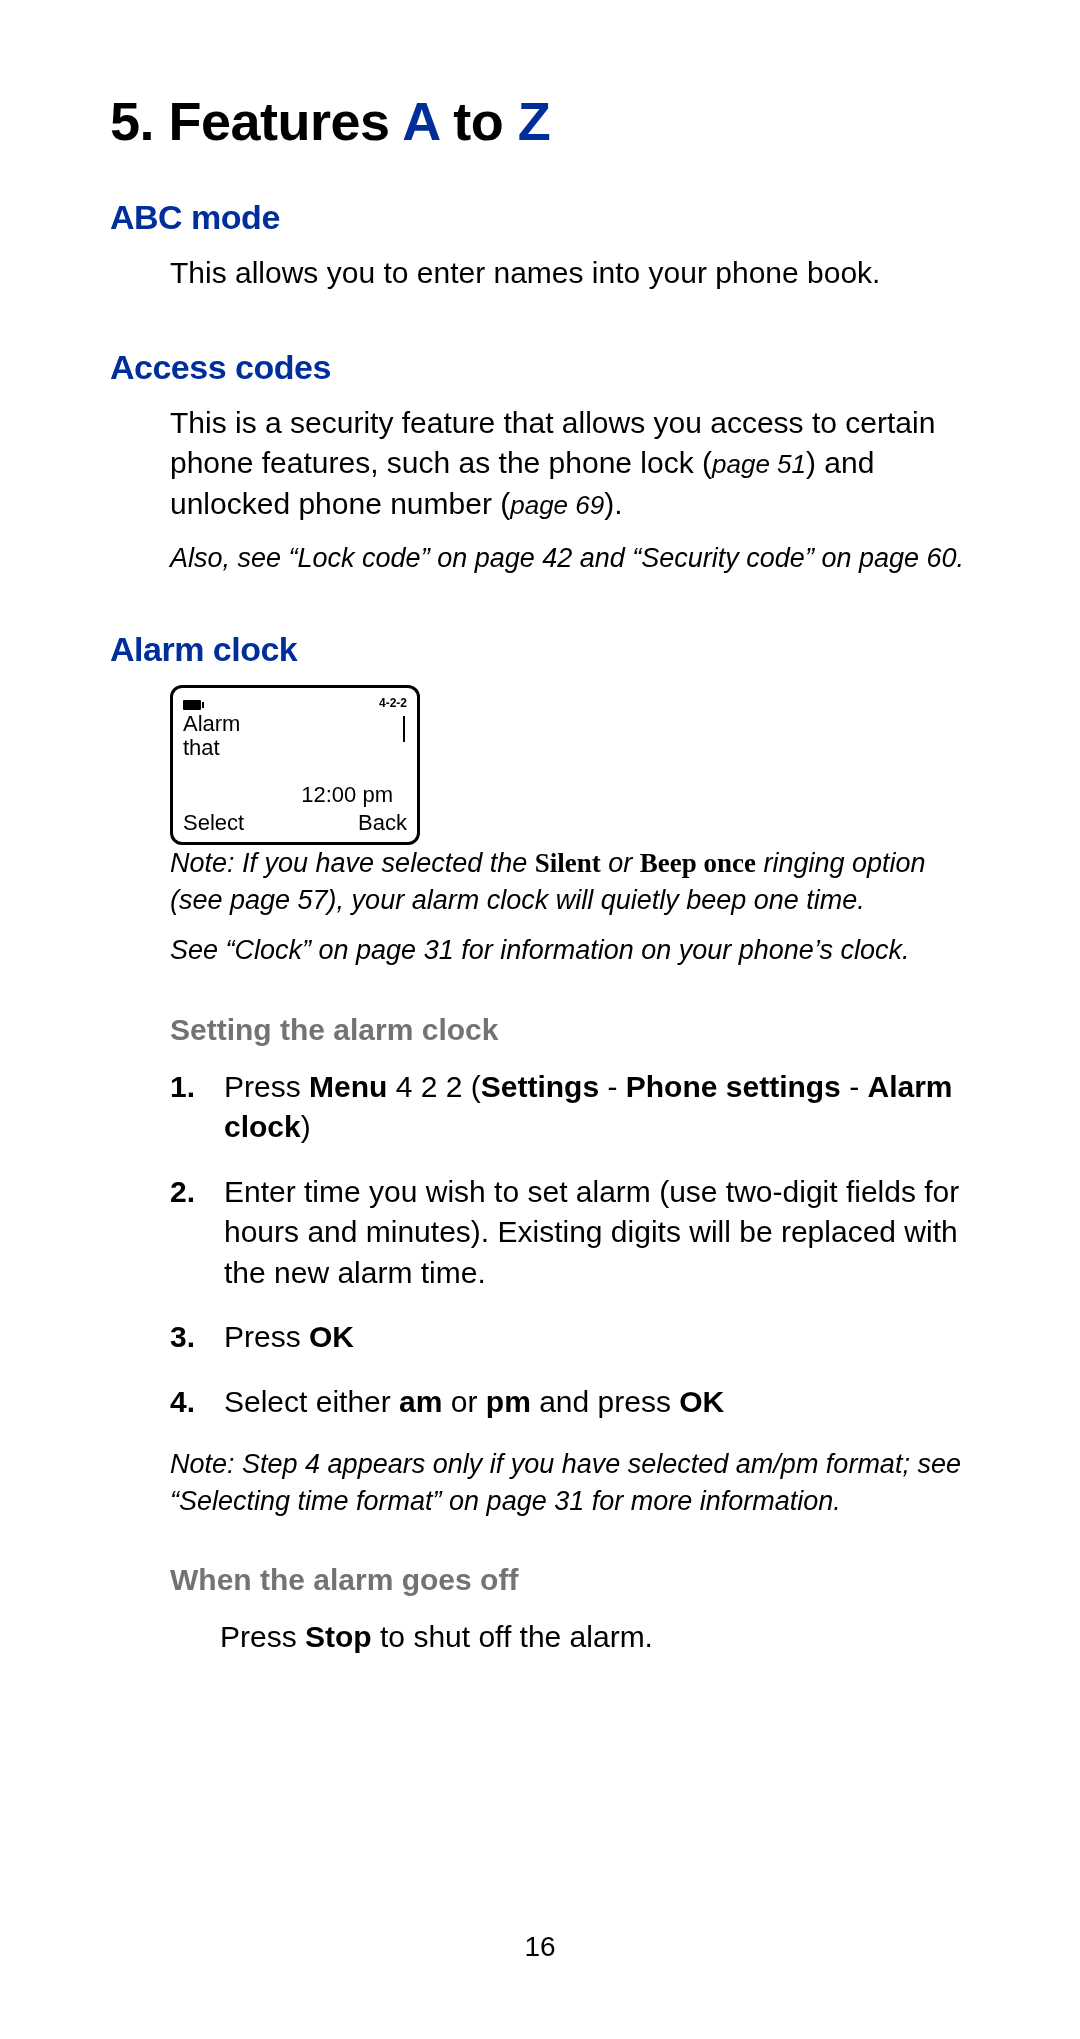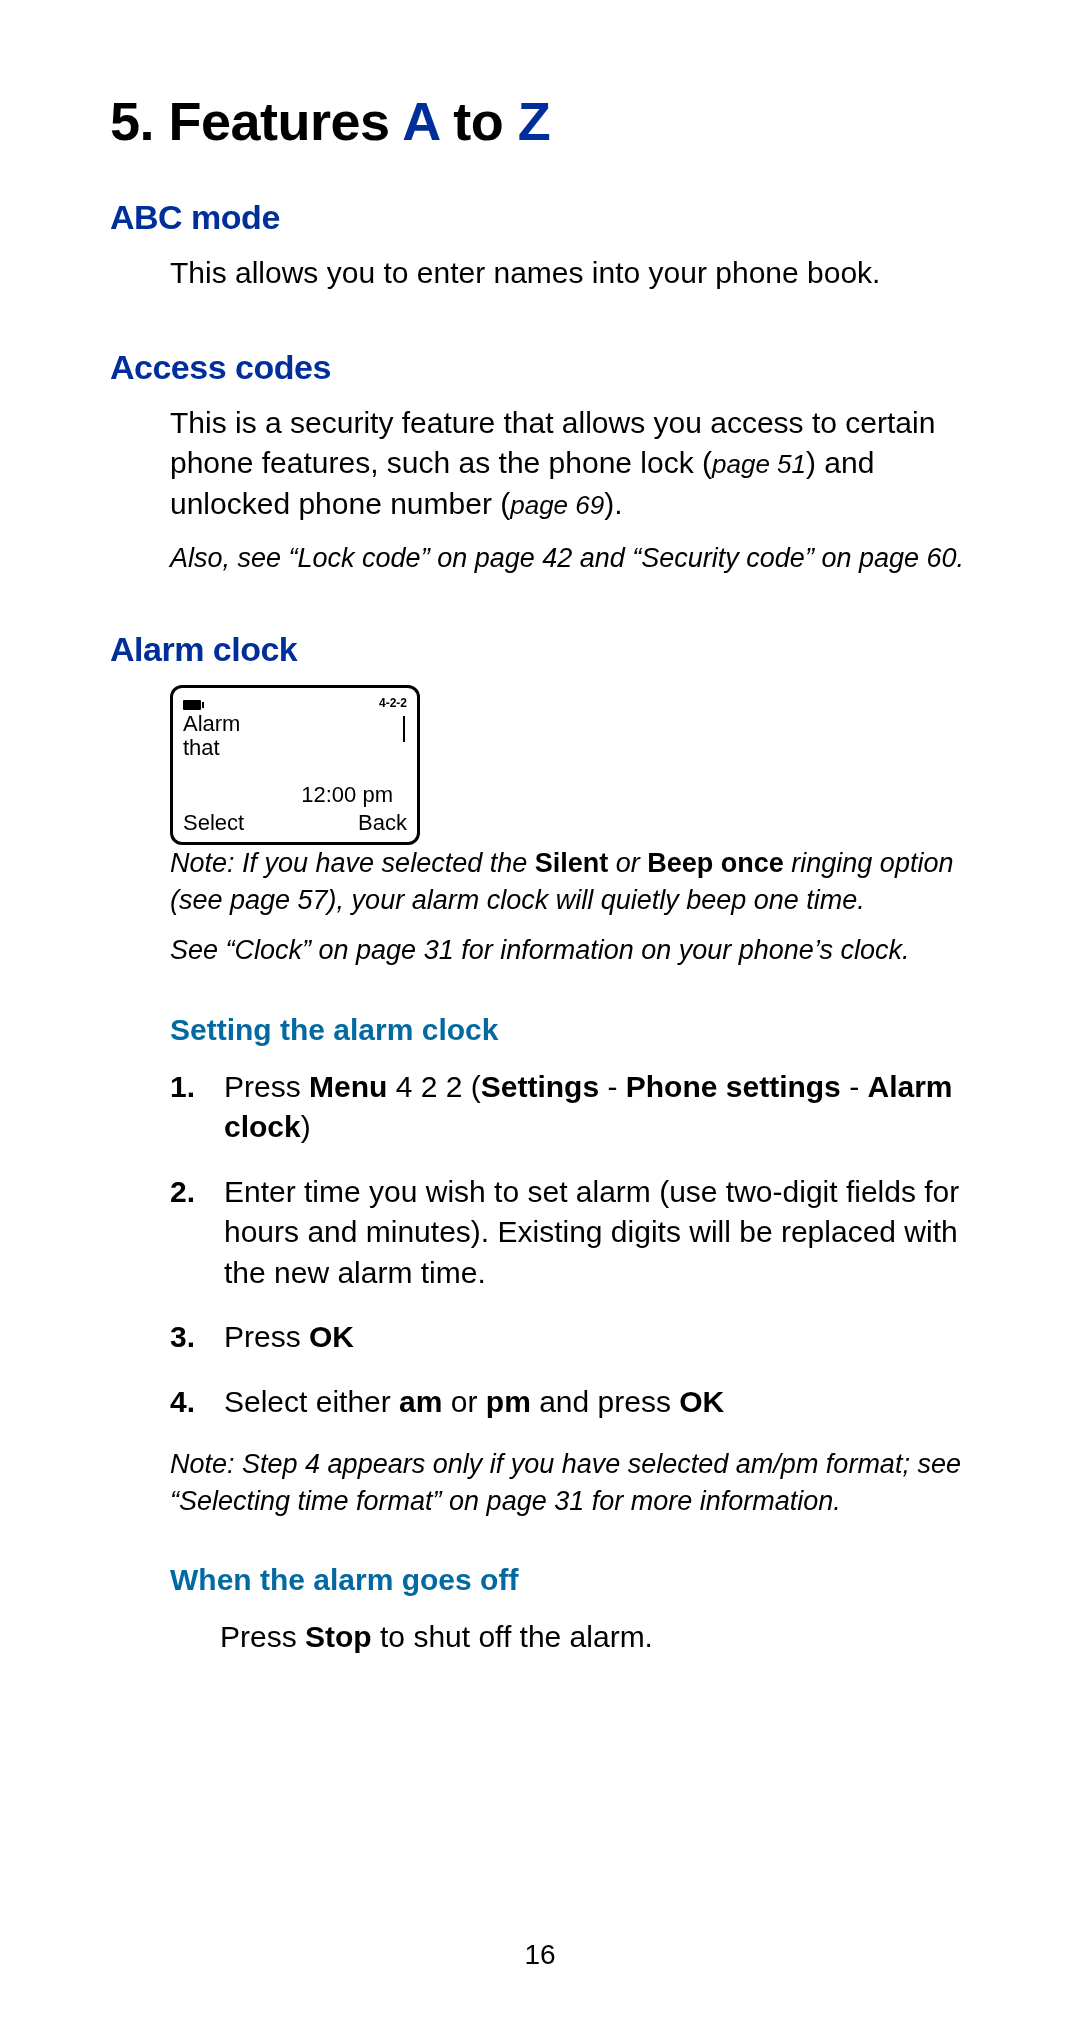--- a/index.html
+++ b/index.html
@@ -44,26 +44,26 @@
     line-height: 1.35;
     margin: 0 0 16px 0;
     font-weight: 400;
   }
   .ref-text {
     font-size: 27px;
     font-style: italic;
     line-height: 1.35;
     margin: 0 0 4px 0;
   }
-  .ref-text .bold { font-style: normal; font-weight: 700; }
+  .ref-text .bold { font-style: normal; font-weight: 700; font-family: Liberation Serif, serif; }
   .inline-ref { font-size: 26px; font-style: italic; }
   .subheading {
     font-size: 30px;
     font-weight: 700;
-    color: #0369a1;
+    color: #737373;
     margin: 44px 0 20px 0;
   }
   ol.steps {
     list-style: none;
     padding: 0;
     margin: 0 0 24px 0;
     counter-reset: step;
     font-size: 30px;
   }
   ol.steps > li {
@@ -101,21 +101,21 @@
   .phone-top { display:flex; justify-content:space-between; align-items:flex-start; }
   .ps-battery { width:18px; height:10px; background:#000; display:inline-block; border-radius:1px; position:relative; }
   .ps-battery::after { content:""; position:absolute; right:-3px; top:2px; width:2px; height:6px; background:#000; }
   .ps-menucode { font-size:12px; font-weight:700; }
   .ps-title { font-size:22px; line-height:1.05; margin-top:-2px;}
   .ps-time { font-size:22px; text-align:right; position:absolute; right:24px; bottom:34px; }
   .ps-bar-top { position:absolute; right:12px; top:28px; width:2px; height:26px; background:#000;}
   .phone-bottom { display:flex; justify-content:space-between; font-size:22px; }
   .page-number {
     position:absolute;
-    bottom:68px;
+    bottom:76px;
     left:0; right:0;
     text-align:center;
     font-size:28px;
   }
 </style>
 </head>
 <body>
 
 <h1 id="page-title">
   <span>5. Features </span><span class="blue">A</span><span> to </span><span class="blue">Z</span>

